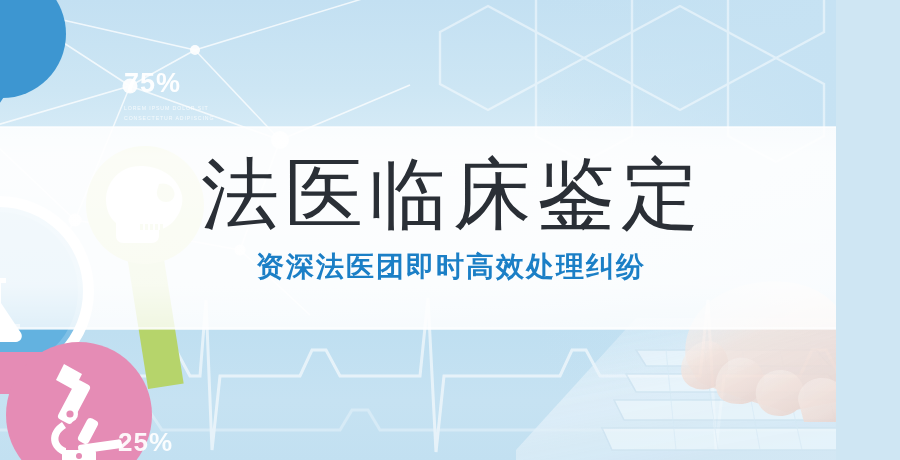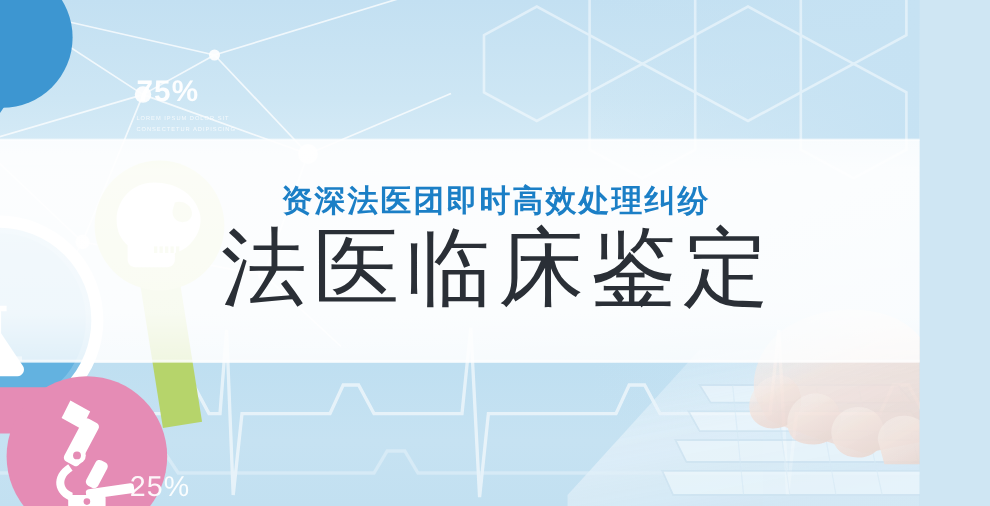--- a/index.html
+++ b/index.html
@@ -116,21 +116,21 @@
   #stat-75 .num{
     font-size:27px; font-weight:700; letter-spacing:1px;
     line-height:1; color:rgba(255,255,255,.95);
   }
   #stat-75 .cap{
     margin-top:7px; font-size:5.2px; letter-spacing:.9px; line-height:1.85;
     color:rgba(255,255,255,.78); text-transform:uppercase; max-width:110px;
   }
   #stat-25{
     position:absolute; left:118px; top:429px;
-    font-size:26px; font-weight:400; letter-spacing:1px;
+    font-size:26px; font-weight:700; letter-spacing:1px;
     color:rgba(255,255,255,.92); line-height:1;
   }
 
   
   #headline-wrap{
     position:absolute; left:0; top:152px; width:900px;
     text-align:center;
   }
   #main-title{
     font-family:"DejaVu Sans","Liberation Sans",sans-serif;
@@ -304,17 +304,17 @@
     <div class="num">75%</div>
     <div class="cap">
       <span>LOREM IPSUM DOLOR SIT</span><br>
       <span>CONSECTETUR ADIPISCING</span>
     </div>
   </div>
 
   <div id="stat-25">25%</div>
 
   <div id="headline-wrap">
+    <div id="main-title">法医临床鉴定</div>
     <div id="sub-title">资深法医团即时高效处理纠纷</div>
-    <div id="main-title">法医临床鉴定</div>
   </div>
 
 </div>
 
 </body></html>

